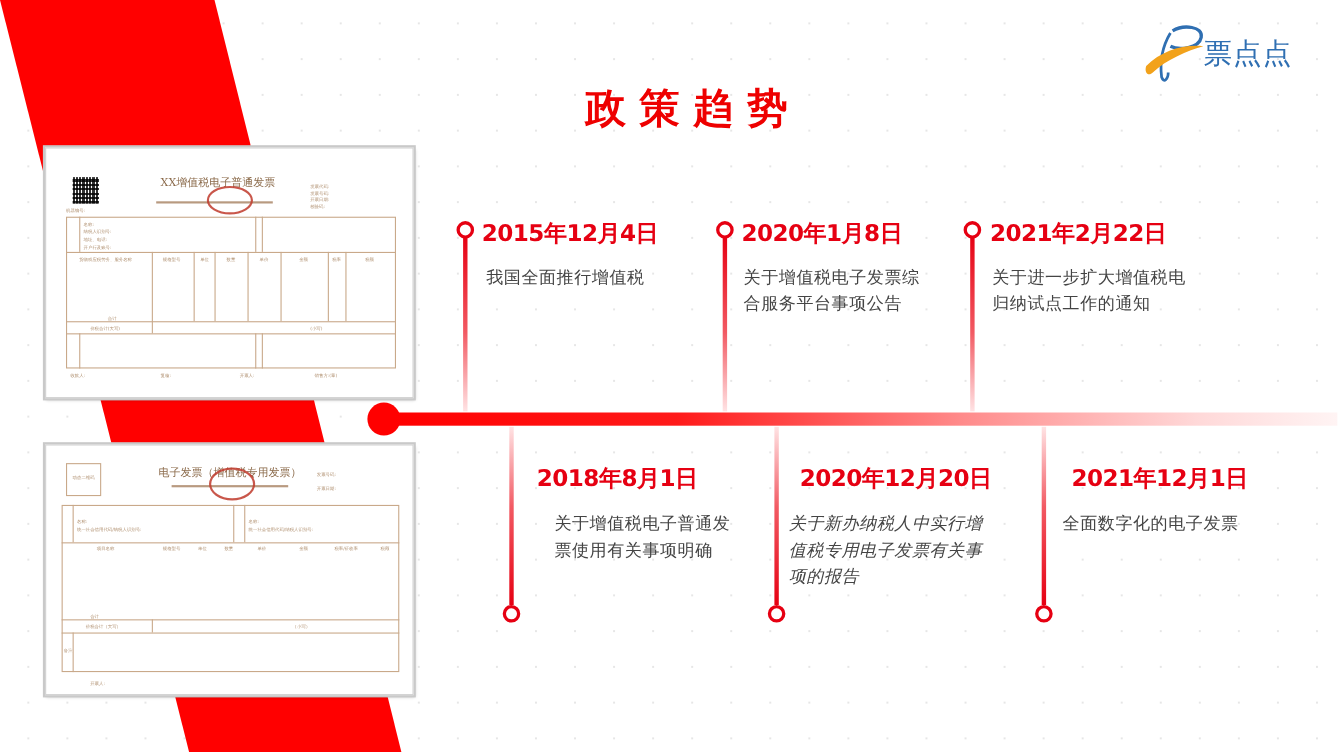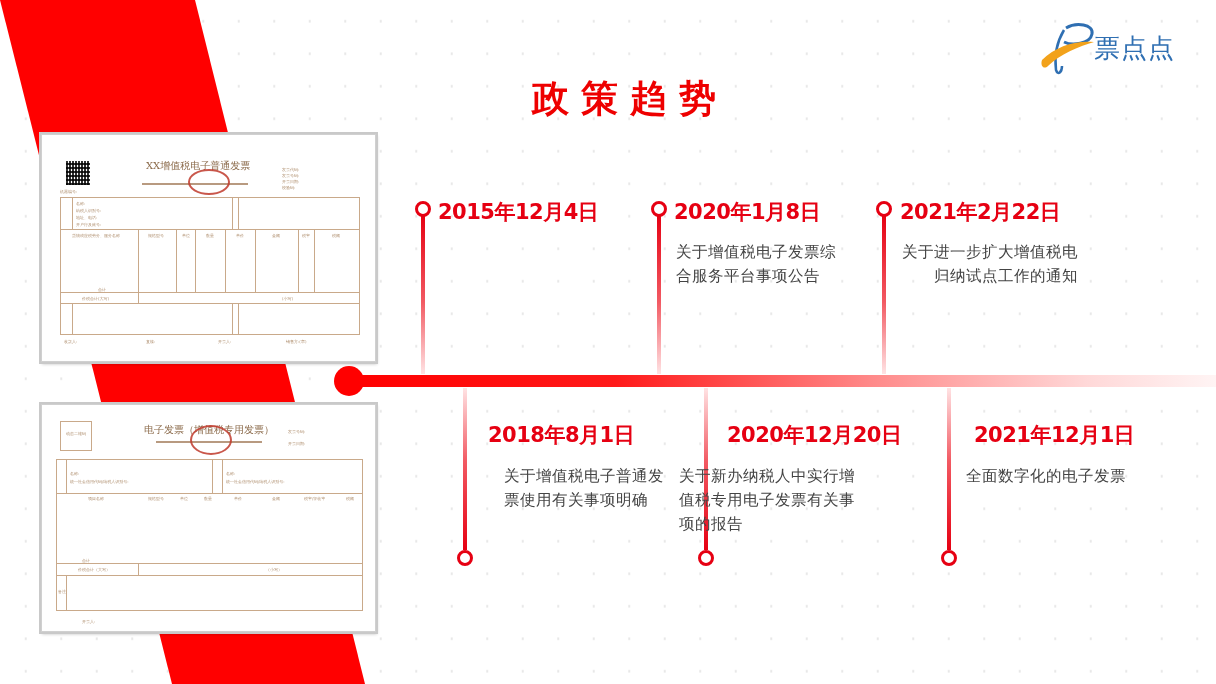--- a/index.html
+++ b/index.html
@@ -180,50 +180,51 @@
   <div class="inv-small" style="left:40px;top:214px;">开票人:</div>
 </div>
 
 <div class="timeline-start-dot"></div>
 <div class="timeline-axis"></div>
 
 <div class="vline-up" style="left:421px;top:214px;height:160px;"></div>
 <div class="ring" style="left:415px;top:201px;"></div>
 <div class="event-date" style="left:438px;top:198px;">2015年12月4日</div>
 <div class="event-desc" style="left:442px;top:240px;">
+  <div>我国全面推行增值税</div>
 </div>
 
 <div class="vline-up" style="left:657px;top:214px;height:160px;"></div>
 <div class="ring" style="left:651px;top:201px;"></div>
 <div class="event-date" style="left:674px;top:198px;">2020年1月8日</div>
 <div class="event-desc" style="left:676px;top:240px;">
   <div>关于增值税电子发票综</div>
   <div>合服务平台事项公告</div>
 </div>
 
 <div class="vline-up" style="left:882px;top:214px;height:160px;"></div>
 <div class="ring" style="left:876px;top:201px;"></div>
 <div class="event-date" style="left:900px;top:198px;">2021年2月22日</div>
-<div class="event-desc" style="left:902px;top:240px;text-align:right;">
+<div class="event-desc" style="left:902px;top:240px;">
   <div>关于进一步扩大增值税电</div>
   <div>归纳试点工作的通知</div>
 </div>
 
 <div class="vline-down" style="left:463px;top:388px;height:162px;"></div>
 <div class="ring" style="left:457px;top:550px;"></div>
 <div class="event-date" style="left:488px;top:421px;">2018年8月1日</div>
 <div class="event-desc" style="left:492px;top:464px;margin-left:12px;">
   <div>关于增值税电子普通发</div>
   <div>票使用有关事项明确</div>
 </div>
 
 <div class="vline-down" style="left:704px;top:388px;height:162px;"></div>
 <div class="ring" style="left:698px;top:550px;"></div>
 <div class="event-date" style="left:727px;top:421px;">2020年12月20日</div>
-<div class="event-desc" style="left:679px;top:464px;">
+<div class="event-desc" style="left:717px;top:464px;font-style:italic;">
   <div>关于新办纳税人中实行增</div>
   <div>值税专用电子发票有关事</div>
   <div>项的报告</div>
 </div>
 
 <div class="vline-down" style="left:947px;top:388px;height:162px;"></div>
 <div class="ring" style="left:941px;top:550px;"></div>
 <div class="event-date" style="left:974px;top:421px;">2021年12月1日</div>
 <div class="event-desc" style="left:966px;top:464px;">
   <div>全面数字化的电子发票</div>

